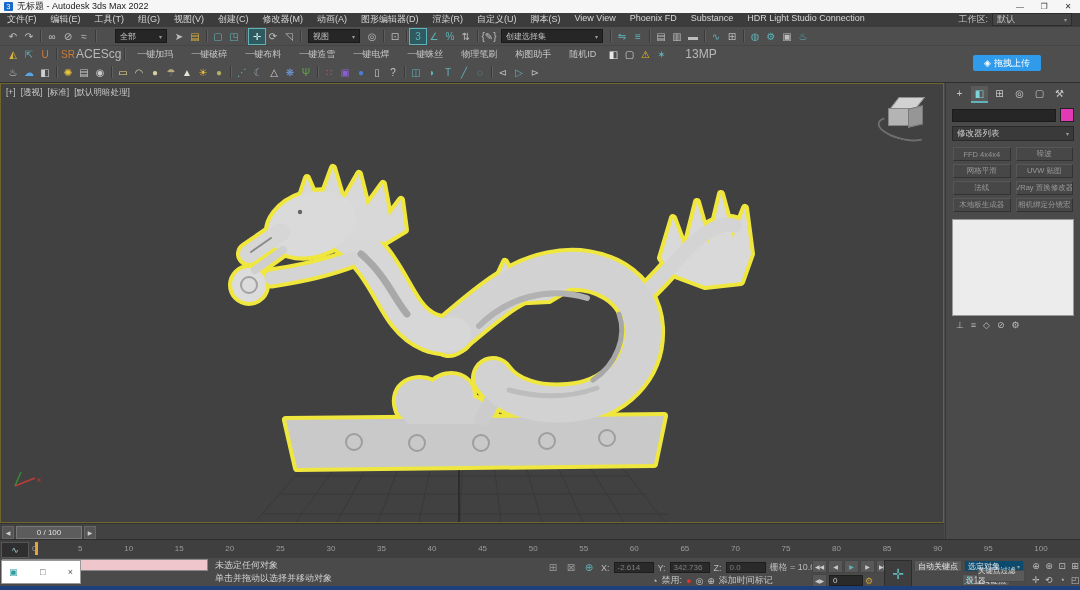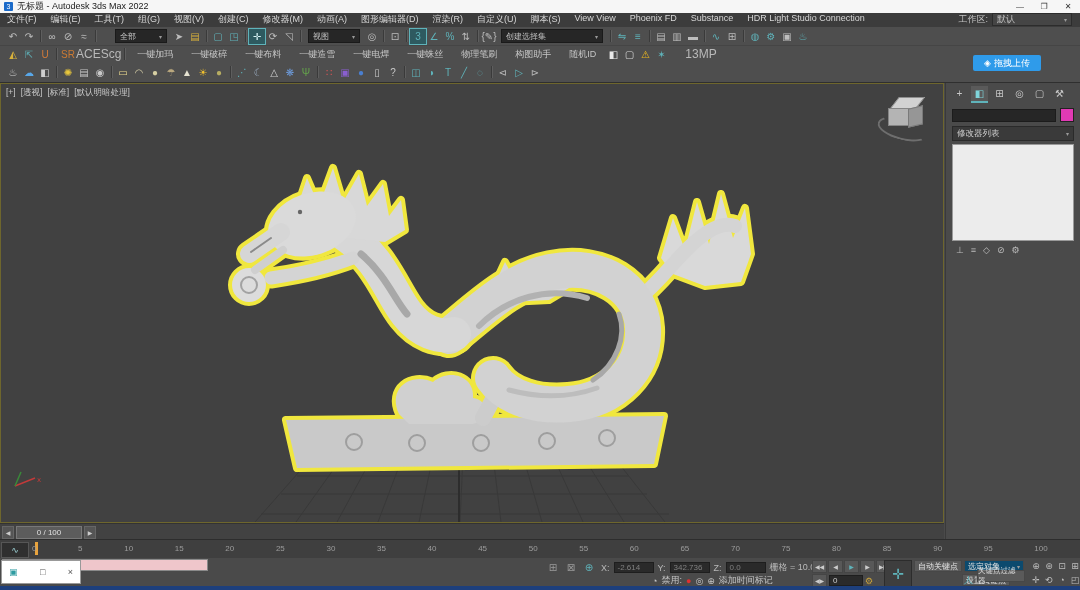--- a/index.html
+++ b/index.html
@@ -402,20 +402,31 @@
         <span class="tab">⚒</span>
       </div>
     <div class="namerow">
       <span class="namefield"></span>
       <span class="swatch" id="swatch" style="background: rgb(225, 58, 180);"></span>
     </div>
     <div class="modlist">
       <span>修改器列表</span>
       <span class="arr">▾</span>
     </div>
+    <div class="presets">
+
+    <span class="preset">FFD 4x4x4</span>
+        <span class="preset">噪波</span>
+        <span class="preset">网格平滑</span>
+        <span class="preset">UVW 贴图</span>
+        <span class="preset">法线</span>
+        <span class="preset">VRay 置换修改器</span>
+        <span class="preset">木地板生成器</span>
+        <span class="preset">相机绑定分镜宏</span>
+      </div>
     <div class="stack"></div>
     <div class="stackicons">
 
     <span>⊥</span>
         <span>≡</span>
         <span>◇</span>
         <span>⊘</span>
         <span>⚙</span>
       </div>
   </div>
@@ -455,20 +466,24 @@
       </div>
   </div>
 
   <div id="status">
     <div class="pinkrow"></div>
     <div class="miniwin">
       <span class="mw-app">▣</span>
       <span>□</span>
       <span>×</span>
     </div>
+    <div class="prompts">
+      <div>未选定任何对象</div>
+      <div>单击并拖动以选择并移动对象</div>
+    </div>
     <div class="coordrow">
       <span style="display:flex;gap:2px;">
 
       <span class="icon" style="color: rgb(154, 154, 154);">⊞</span>
           <span class="icon" style="color: rgb(154, 154, 154);">⊠</span>
           <span class="icon" style="color: rgb(95, 179, 186);">⊕</span>
         </span>
       <span>X:</span>
       <span class="fld">-2.614</span>
       <span>Y:</span>

